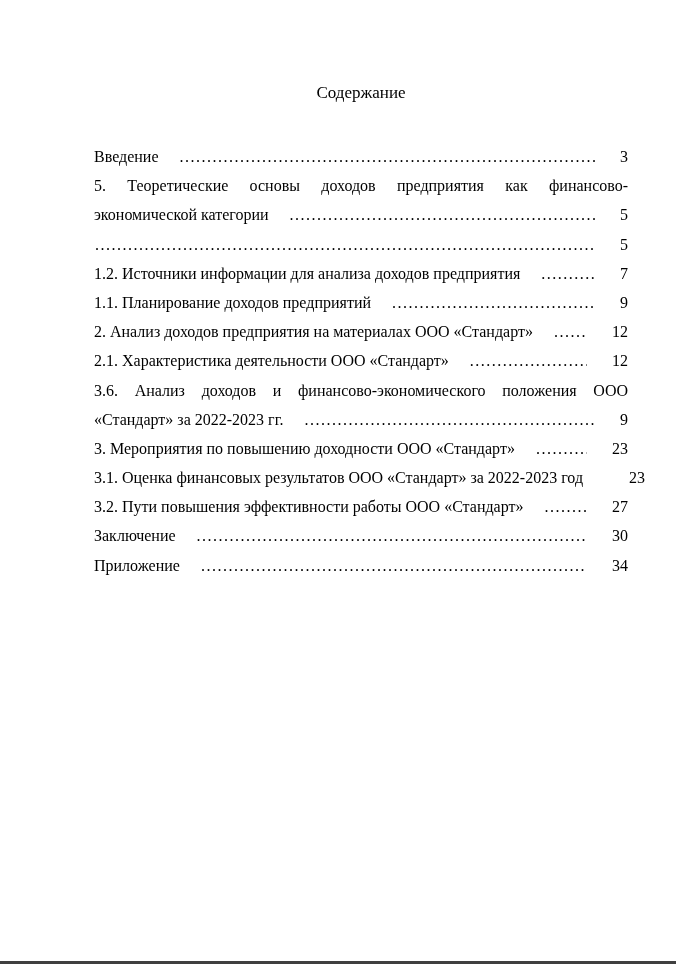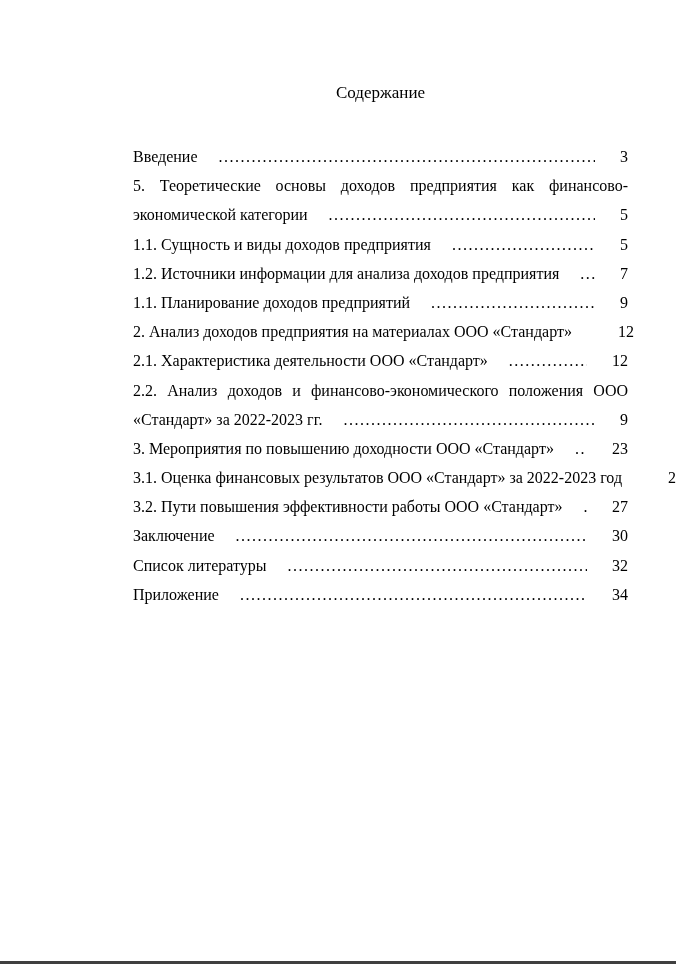--- a/index.html
+++ b/index.html
@@ -12,21 +12,20 @@
     height: 964px;
     position: relative;
     overflow: hidden;
     font-family: "Liberation Serif", "DejaVu Serif", serif;
     color: #000000;
   }
   .doc-page {
     position: absolute;
     top: 0; left: 0; right: 0; bottom: 3px;
     background: #ffffff;
-    padding-left: 39px;
   }
   .doc-title {
     margin: 0 48px 0 94px;
     padding-top: 81px;
     font-size: 17px;
     font-weight: 400;
     line-height: 23px;
     text-align: center;
   }
   .toc {
@@ -90,21 +89,20 @@
     <span class="t">5. Теоретические основы доходов предприятия как финансово-</span>
   </div>
 
   <div class="toc-row">
     <span class="t">экономической категории</span>
     <span class="dots"></span>
     <span class="pg">5</span>
   </div>
 
   <div class="toc-row">
-    <span class="t">1.1. Сущность и виды доходов предприятия</span>
     <span class="dots"></span>
     <span class="pg">5</span>
   </div>
 
   <div class="toc-row">
     <span class="t">1.2. Источники информации для анализа доходов предприятия</span>
     <span class="dots"></span>
     <span class="pg">7</span>
   </div>
 
@@ -120,21 +118,21 @@
     <span class="pg">12</span>
   </div>
 
   <div class="toc-row">
     <span class="t">2.1. Характеристика деятельности ООО «Стандарт»</span>
     <span class="dots"></span>
     <span class="pg">12</span>
   </div>
 
   <div class="toc-row wrap">
-    <span class="t">2.2. Анализ доходов и финансово-экономического положения ООО</span>
+    <span class="t">3.6. Анализ доходов и финансово-экономического положения ООО</span>
   </div>
 
   <div class="toc-row">
     <span class="t">«Стандарт» за 2022-2023 гг.</span>
     <span class="dots"></span>
     <span class="pg">9</span>
   </div>
 
   <div class="toc-row">
     <span class="t">3. Мероприятия по повышению доходности ООО «Стандарт»</span>
@@ -153,25 +151,20 @@
     <span class="dots"></span>
     <span class="pg">27</span>
   </div>
 
   <div class="toc-row">
     <span class="t">Заключение</span>
     <span class="dots"></span>
     <span class="pg">30</span>
   </div>
 
-  <div class="toc-row">
-    <span class="t">Список литературы</span>
-    <span class="dots"></span>
-    <span class="pg">32</span>
-  </div>
 
   <div class="toc-row">
     <span class="t">Приложение</span>
     <span class="dots"></span>
     <span class="pg">34</span>
   </div>
 </div>
 </div>
 
 <div class="bottom-edge"></div>

